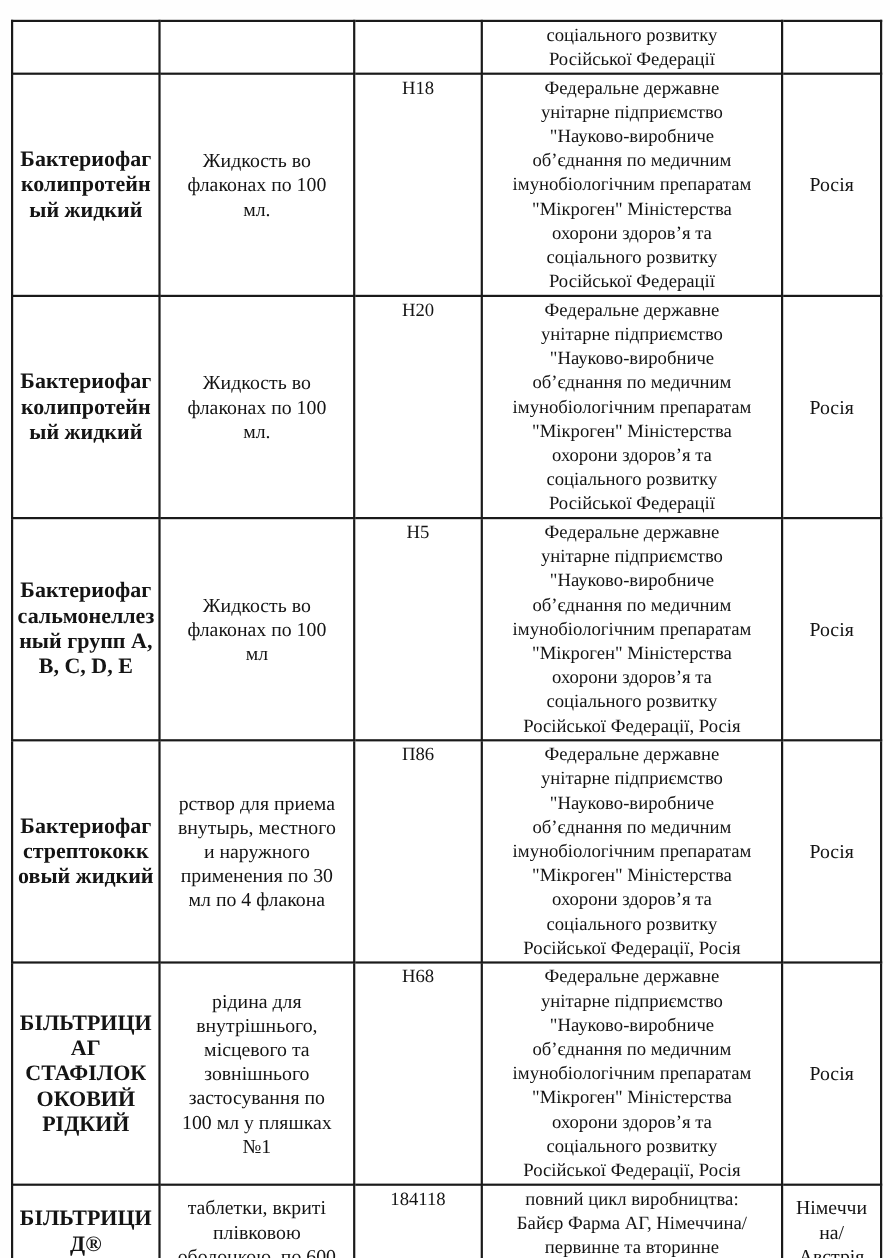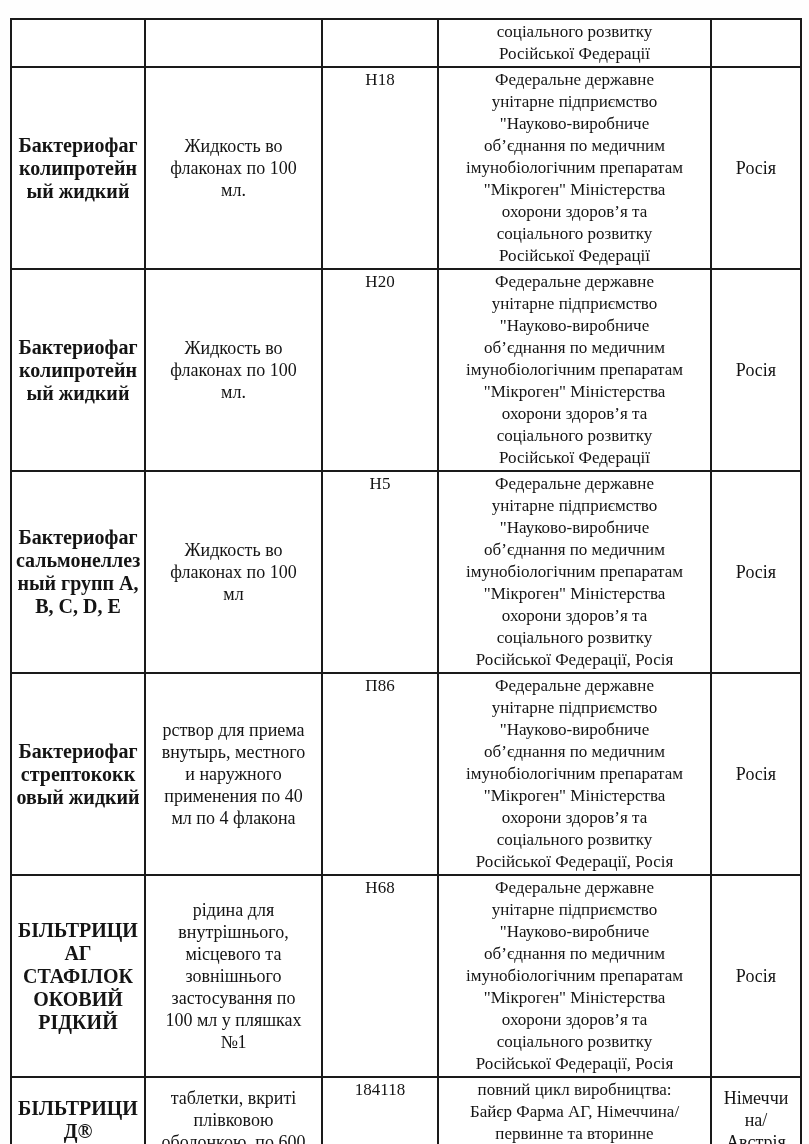--- a/index.html
+++ b/index.html
@@ -154,21 +154,21 @@
 Російської Федерації, Росія</td>
         <td class="c-country">Росія</td>
       </tr>
       <tr class="r4">
         <td class="c-name">Бактериофаг
 стрептококк
 овый жидкий</td>
         <td class="c-form">рствор для приема
 внутырь, местного
 и наружного
-применения по 40
+применения по 30
 мл по 4 флакона</td>
         <td class="c-code">П86</td>
         <td class="c-mfr">Федеральне державне
 унітарне підприємство
 "Науково-виробниче
 об’єднання по медичним
 імунобіологічним препаратам
 "Мікроген" Міністерства
 охорони здоров’я та
 соціального розвитку

